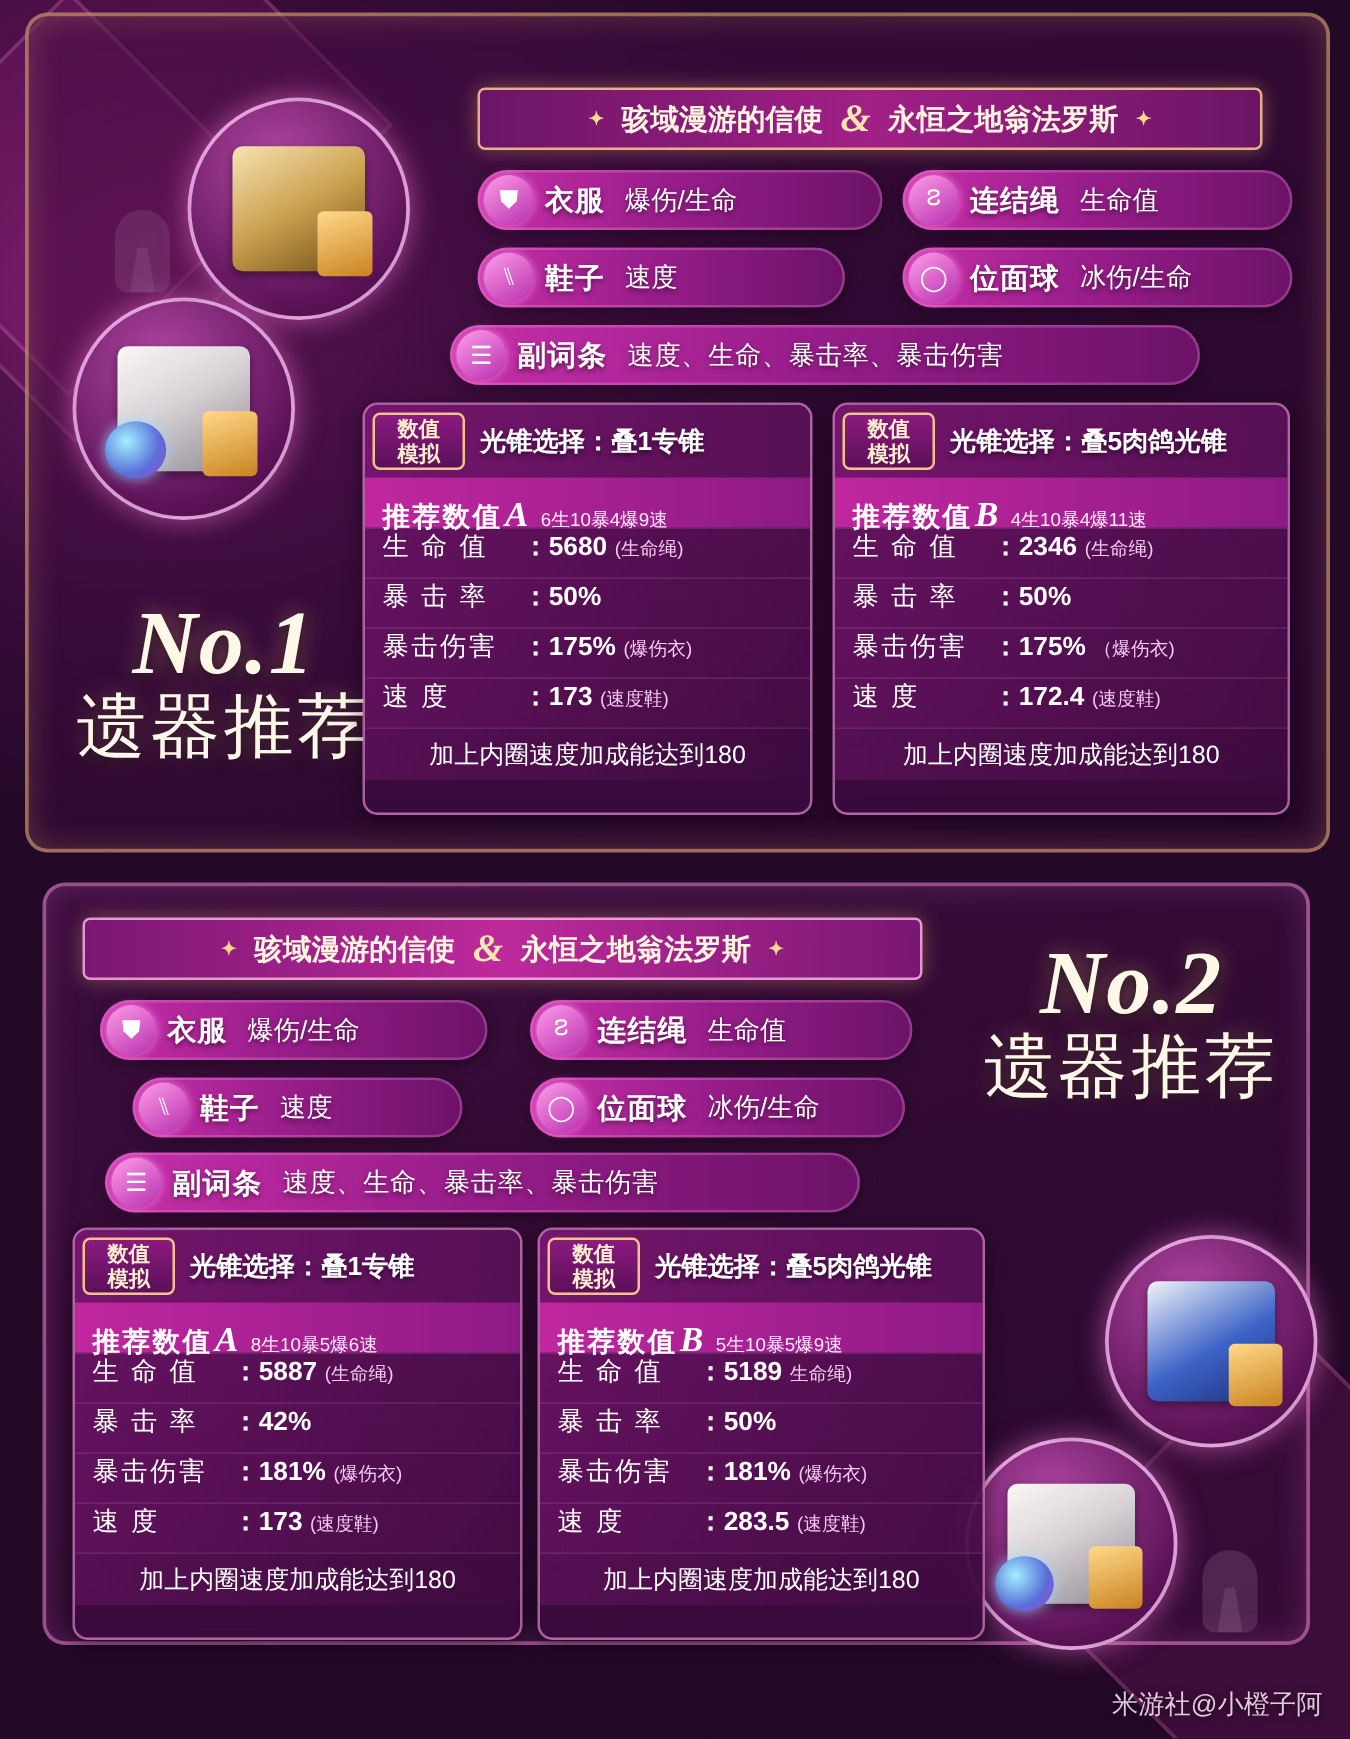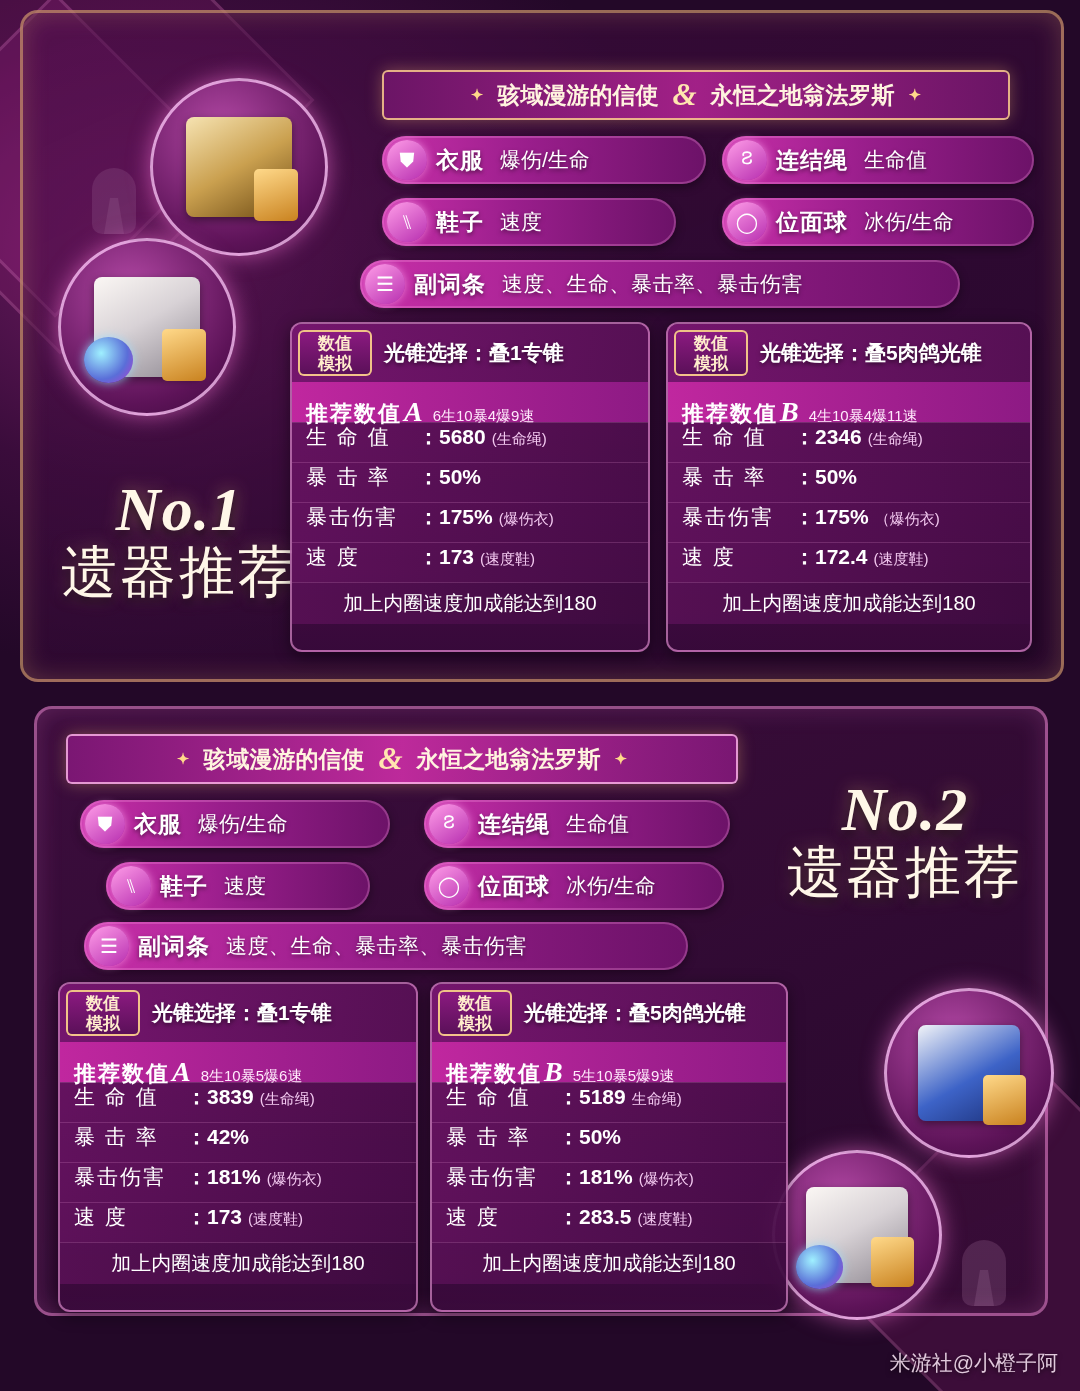--- a/index.html
+++ b/index.html
@@ -93,32 +93,32 @@
   #r1 { left: 150px; top: 78px;  width: 178px; height: 178px; }
   #r2 { left: 58px;  top: 238px; width: 178px; height: 178px; }
   #r3 { left: 884px; top: 988px; width: 170px; height: 170px; }
   #r4 { left: 772px; top: 1150px; width: 170px; height: 170px; }
 
   
   .nolabel { position: absolute; color: #fff7e8; text-align: center; line-height: 1; }
   .nolabel .nonum {
     font-family: "Liberation Serif", serif;
     font-style: italic; font-weight: bold;
-    font-size: 62px;
+    font-size: 72px;
     text-shadow: 0 4px 10px rgba(0,0,0,0.6), 0 0 18px rgba(255,200,140,0.45);
     letter-spacing: 1px;
   }
   .nolabel .notext {
     font-family: "Liberation Serif", serif;
     font-weight: normal; font-size: 56px; letter-spacing: 3px;
     text-shadow: 0 4px 10px rgba(0,0,0,0.6), 0 0 18px rgba(255,200,140,0.35);
     margin-top: 4px;
   }
   #no1 { left: 44px; top: 478px; width: 270px; }
-  #no2 { left: 770px; top: 750px; width: 270px; margin-top: 28px; }
+  #no2 { left: 770px; top: 750px; width: 270px; }
 
   
   .setbanner {
     position: absolute;
     height: 50px;
     background: linear-gradient(90deg, rgba(110,22,104,0.95), rgba(168,34,140,0.95), rgba(110,22,104,0.95));
     border: 2px solid rgba(250,205,140,0.85);
     border-radius: 6px;
     display: flex; align-items: center; justify-content: center;
     gap: 14px;
@@ -421,21 +421,21 @@
       </div>
       <div class="lctext">光锥选择：叠1专锥</div>
     </div>
     <div class="recrow">
       <span class="rlabel">推荐数值</span>
       <span class="rgrade">A</span>
       <span class="rnote">8生10暴5爆6速</span>
     </div>
     <div class="statrow">
       <span class="k">生 命 值</span>
-      <span class="v">：3839</span>
+      <span class="v">：5887</span>
       <span class="sub">(生命绳)</span>
     </div>
     <div class="statrow">
       <span class="k">暴 击 率</span>
       <span class="v">：42%</span>
       <span class="sub"></span>
     </div>
     <div class="statrow">
       <span class="k">暴击伤害</span>
       <span class="v">：181%</span>

